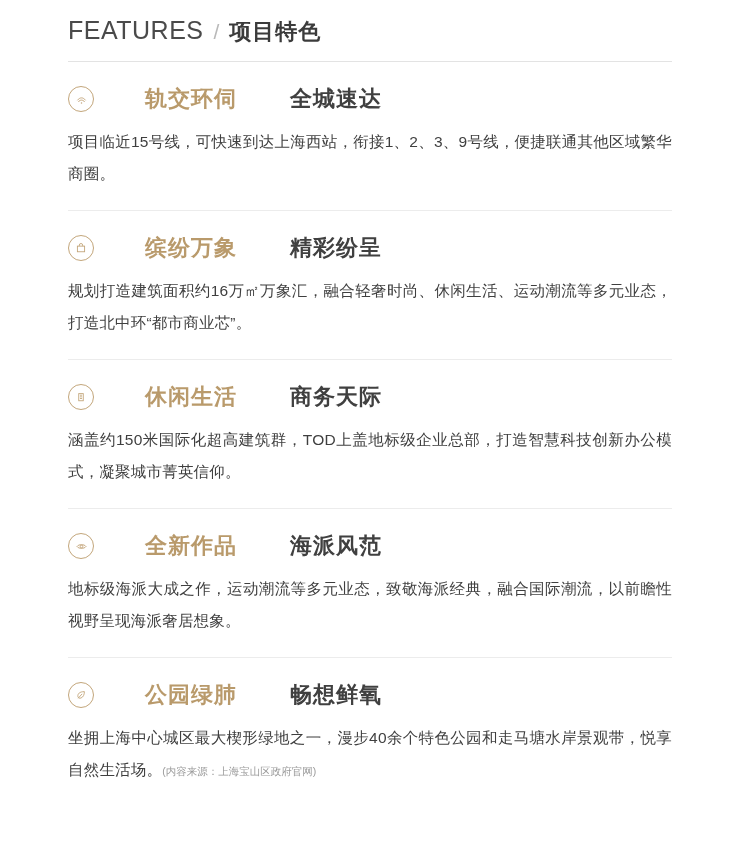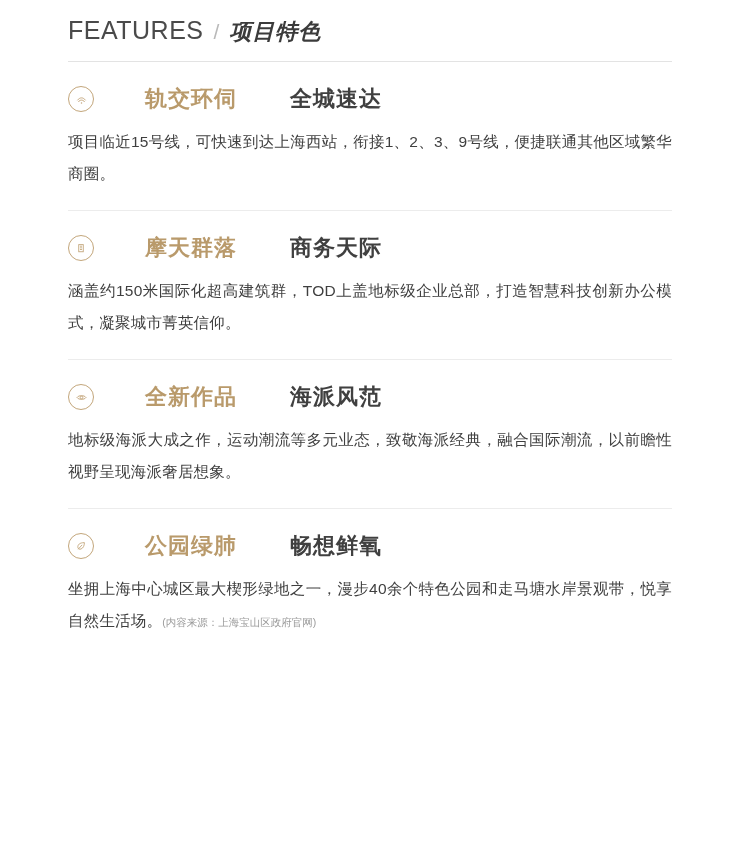--- a/index.html
+++ b/index.html
@@ -40,21 +40,20 @@
     font-size: 21px;
     color: #b9b9b9;
     margin: 0 10px;
     font-weight: 300;
   }
   .section-header .cn {
     font-size: 22px;
     color: #3b3b3b;
     font-weight: 700;
     letter-spacing: 1px;
-    font-style: italic;
   }
   
   .feature {
     padding-top: 22px;
     padding-bottom: 20px;
     border-bottom: 1px solid #ececec;
   }
   .feature:last-child {
     border-bottom: none;
   }
@@ -126,32 +125,45 @@
           <path d="M4 11 C6.5 8, 9.5 8, 12 11"></path>
           <circle cx="8" cy="12.2" r="0.9" fill="#c3a67b" stroke="none"></circle>
         </svg>
       </span>
       <span class="t-main">轨交环伺</span>
       <span class="t-sub">全城速达</span>
     </div>
     <p class="feature-body">项目临近15号线，可快速到达上海西站，衔接1、2、3、9号线，便捷联通其他区域繁华商圈。</p>
   </div>
 
+  <div class="feature">
+    <div class="feature-title">
+      <span class="feature-icon">
+        <svg width="12" height="12" viewBox="0 0 16 16" fill="none" stroke="#c3a67b" stroke-width="1.2">
+          <rect x="3.2" y="5.5" width="9.6" height="7.5"></rect>
+          <path d="M5.8 5.5 V4.2 A2.2 2.2 0 0 1 10.2 4.2 V5.5"></path>
+        </svg>
+      </span>
+      <span class="t-main">缤纷万象</span>
+      <span class="t-sub">精彩纷呈</span>
+    </div>
+    <p class="feature-body">规划打造建筑面积约16万㎡万象汇，融合轻奢时尚、休闲生活、运动潮流等多元业态，打造北中环“都市商业芯”。</p>
+  </div>
 
   <div class="feature">
     <div class="feature-title">
       <span class="feature-icon">
         <svg width="12" height="12" viewBox="0 0 16 16" fill="none" stroke="#c3a67b" stroke-width="1.2">
           <rect x="5" y="3.5" width="6" height="9.5"></rect>
           <line x1="6.7" y1="5.6" x2="9.3" y2="5.6"></line>
           <line x1="6.7" y1="7.8" x2="9.3" y2="7.8"></line>
           <line x1="6.7" y1="10" x2="9.3" y2="10"></line>
         </svg>
       </span>
-      <span class="t-main">摩天群落</span>
+      <span class="t-main">休闲生活</span>
       <span class="t-sub">商务天际</span>
     </div>
     <p class="feature-body">涵盖约150米国际化超高建筑群，TOD上盖地标级企业总部，打造智慧科技创新办公模式，凝聚城市菁英信仰。</p>
   </div>
 
   <div class="feature">
     <div class="feature-title">
       <span class="feature-icon">
         <svg width="13" height="13" viewBox="0 0 16 16" fill="none" stroke="#c3a67b" stroke-width="1.2">
           <path d="M2.5 8 C4.5 5, 11.5 5, 13.5 8 C11.5 11, 4.5 11, 2.5 8 Z"></path>

